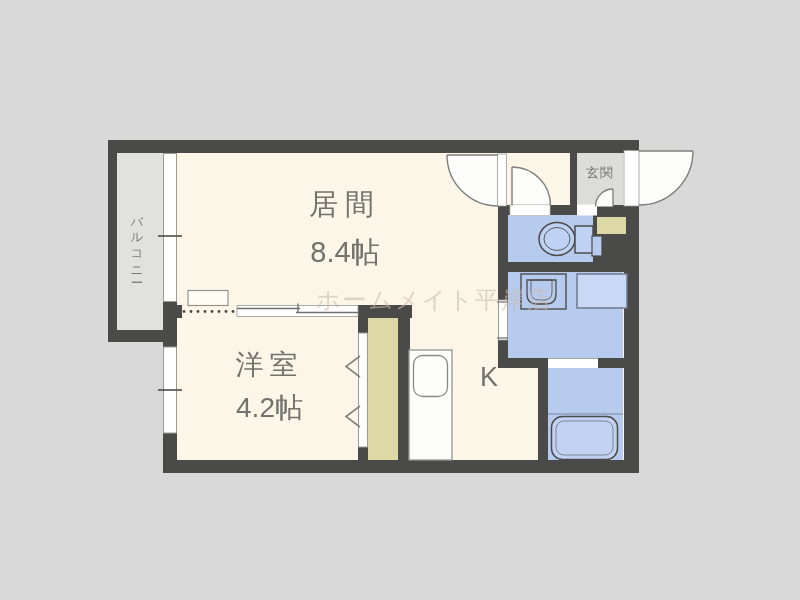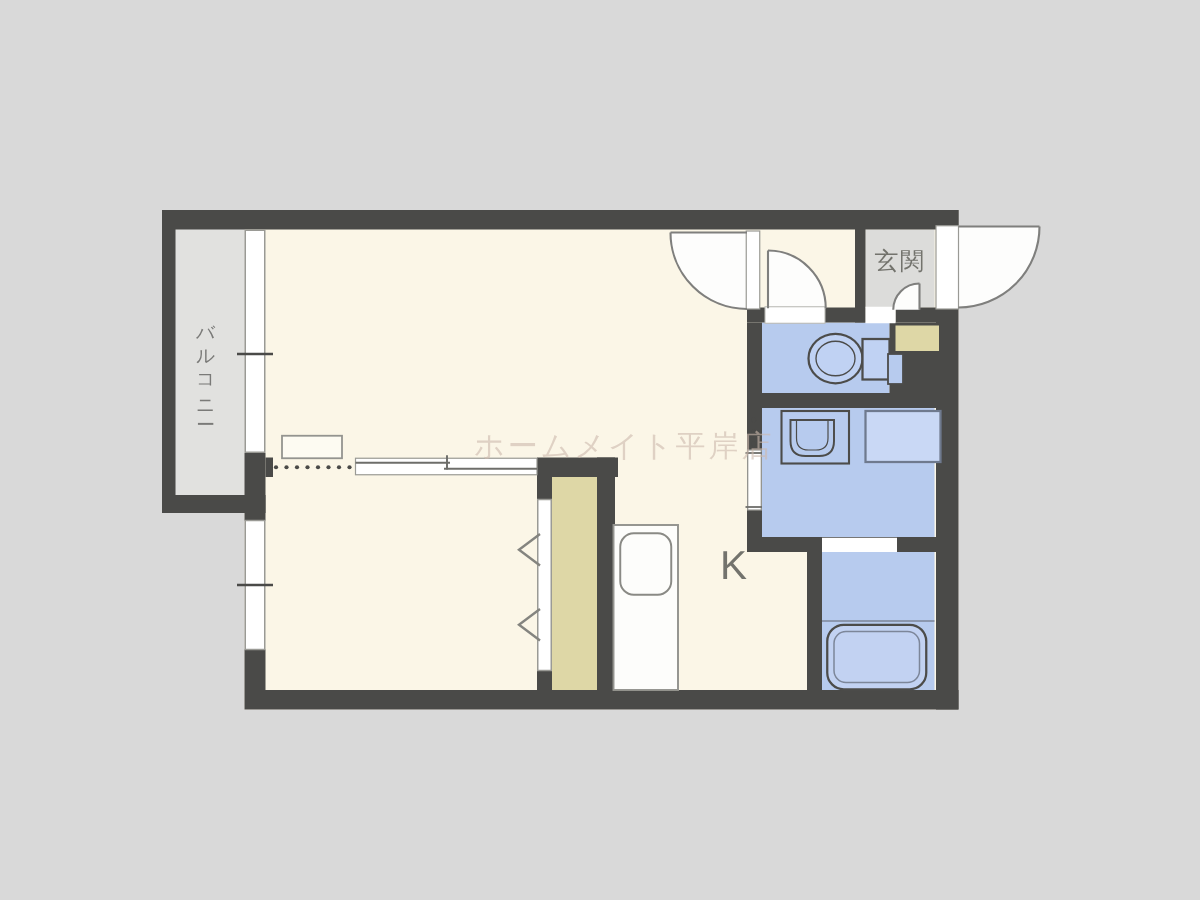--- a/index.html
+++ b/index.html
@@ -127,25 +127,33 @@
     <path d="M527,280 h29 v14 q0,10 -10,10 h-9 q-10,0 -10,-10 Z" style="fill:none;stroke:#4c4c4a;stroke-width:1.3;"></path>
     <path d="M531,280 h21 v12 q0,8 -8,8 h-5 q-8,0 -8,-8 Z" style="fill:none;stroke:#4c4c4a;stroke-width:.8;"></path>
 
     <rect x="577" y="274" width="50" height="34" style="fill:#c9d8f5;stroke:#6f7a8e;stroke-width:1.5;"></rect>
 
     <line x1="548" y1="414" x2="623" y2="414" style="stroke:#7c8699;stroke-width:1;"></line>
     <rect x="551.5" y="416.5" width="66" height="43" rx="11" style="fill:#c2d2f2;stroke:#4c4c4a;stroke-width:1.5;"></rect>
     <rect x="556" y="421" width="57" height="34" rx="8" style="fill:none;stroke:#7c8699;stroke-width:1;"></rect>
   </svg>
 
+  <div class="roomlabel" style="left:265px;top:180px;width:160px;font-size:29px;line-height:48px;">
+    <span class="l1" style="letter-spacing:7px;">居間</span>
+    <span class="l2">8.4帖</span>
+  </div>
 
+  <div class="roomlabel" style="left:192px;top:343px;width:155px;font-size:28px;line-height:43px;">
+    <span class="l1" style="letter-spacing:6px;">洋室</span>
+    <span class="l2">4.2帖</span>
+  </div>
 
   <div class="roomlabel" style="left:450px;top:352px;width:78px;font-size:27px;line-height:51px;">
     <span class="l1">K</span>
   </div>
 
-  <div class="roomlabel" style="left:577px;top:164px;width:46px;font-size:16px;letter-spacing:1px;">玄関</div>
+  <div class="roomlabel" style="left:577px;top:164px;width:46px;font-size:13px;letter-spacing:1px;">玄関</div>
 
   <div class="roomlabel vtext" style="left:128px;top:188px;height:110px;font-size:12.5px;letter-spacing:3px;color:#7a7a78;">バルコニー</div>
 
-  <div class="wm" style="left:316px;top:284px;font-size:20px;letter-spacing:2px;">ホームメイト平岸店</div>
+  <div class="wm" style="left:316px;top:284px;font-size:24px;letter-spacing:2px;">ホームメイト平岸店</div>
 
 </div>
 
 </body></html>

